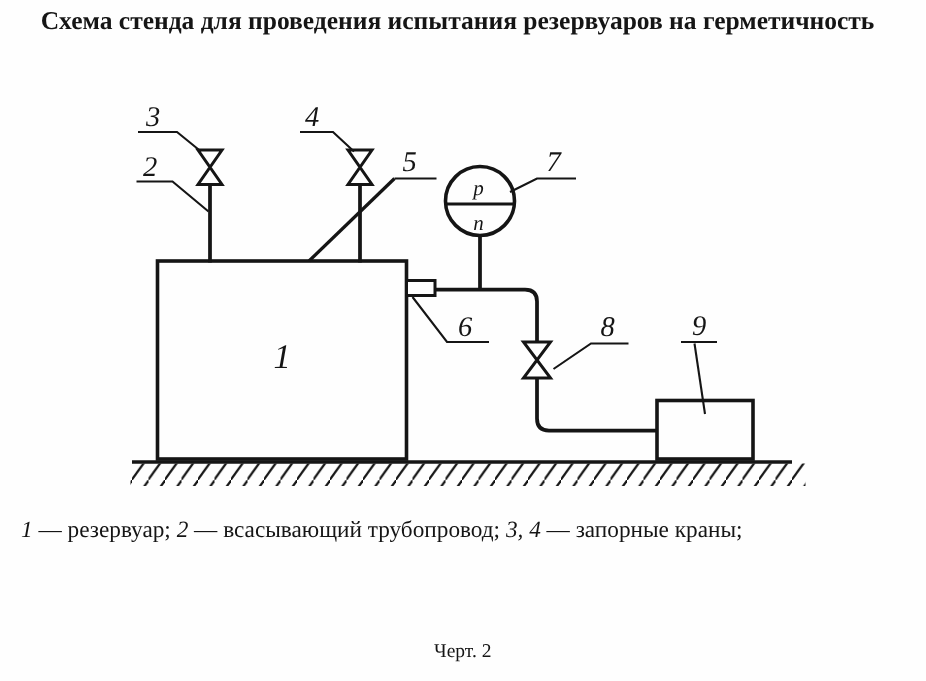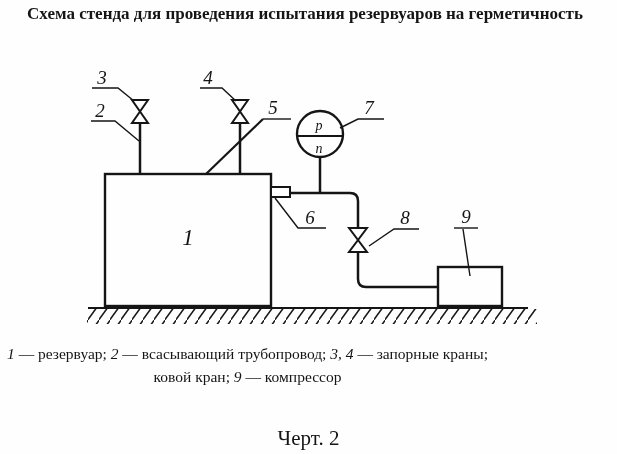--- a/index.html
+++ b/index.html
@@ -19,27 +19,27 @@
   .diagram .thin{stroke-width:1.4;}
   .diagram .sym{stroke:#151515;stroke-width:2;fill:#fefefe;}
   .diagram text{fill:#151515;}
   .dnum{
     font-family:"Liberation Serif", serif;font-style:italic;
     font-size:19px;text-anchor:middle;
   }
   .dnum-big{font-size:23px;}
   .dnum-small{font-size:14px;}
   .caption{
-    position:absolute;top:343px;left:0;width:495px;text-align:center;
+    position:absolute;top:343px;left:0;width:495px;text-align:right;
     font-size:15.5px;line-height:22.5px;
   }
   .caption .it{font-style:italic;}
   .fig-num{
     position:absolute;top:426px;left:0;width:617px;text-align:center;
-    font-size:21px;
+    font-size:13px;
   }
 </style>
 </head>
 <body>
 
 <div class="page">
 
   <h1 class="title">Схема стенда для проведения испытания резервуаров на герметичность</h1>
 
   <svg class="diagram" width="617" height="454" viewBox="0 0 617 454" xmlns="http://www.w3.org/2000/svg">
@@ -109,20 +109,17 @@
       <line class="ln thin" x1="454" y1="228" x2="478" y2="228"></line>
       <line class="ln thin" x1="463" y1="229" x2="470" y2="276"></line>
       <text class="dnum" x="466" y="223">9</text>
     </g>
   </svg>
 
   <div class="caption">
     <div>
       <span class="it">1</span><span> — резервуар; </span><span class="it">2</span><span> — всасывающий трубопровод; </span><span class="it">3, 4</span><span> — запорные краны;</span>
     </div>
-    <div>
-      <span>ковой кран; </span><span class="it">9</span><span> — компрессор</span>
-    </div>
   </div>
 
   <div class="fig-num">Черт. 2</div>
 
 </div>
 
 </body></html>

